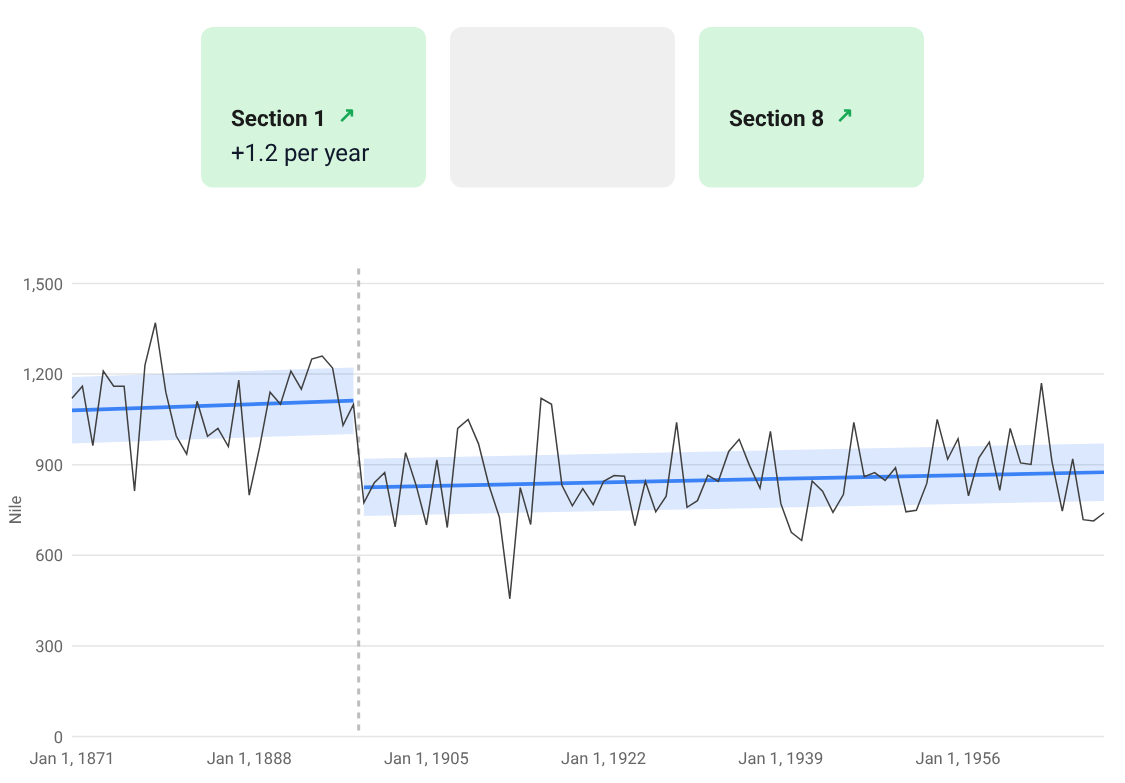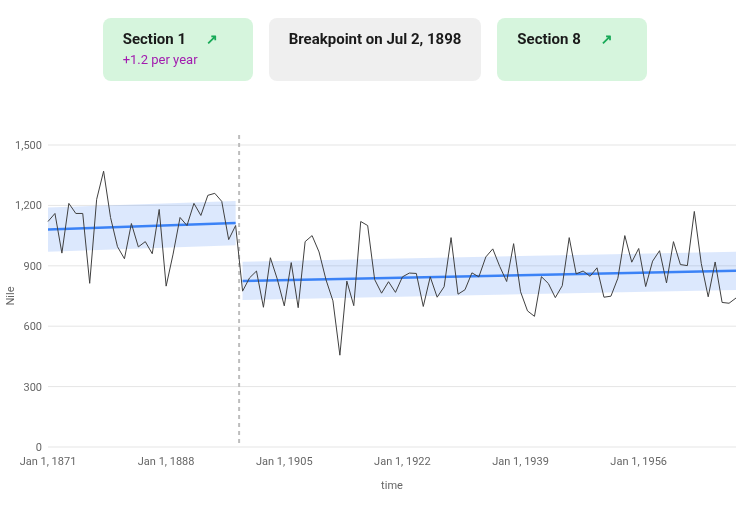--- a/index.html
+++ b/index.html
@@ -18,38 +18,38 @@
   }
   .card {
     border-radius: 8px;
     padding: 12px 20px 14px 20px;
     min-width: 150px;
   }
   .card.green { background: #d6f5dd; }
   .card.grey  { background: #efefef; }
   .card .row1 {
     display: flex;
-    align-items: center;
-    gap: 20px;
+    gap: 8px;
     white-space: nowrap;
+    margin-top: 40px;
   }
   .card .title {
     font-weight: 700;
     font-size: 15px;
     color: #1a1a1a;
   }
   .card .arrow {
     font-size: 14px;
     font-weight: 700;
     color: #18a957;
     line-height: 1;
   }
   .card .sub {
-    font-size: 13px;
-    color: #a21caf;
+    font-size: 16px;
+    color: #0f172a;
     margin-top: 4px;
     white-space: nowrap;
   }
   .chart-wrap {
     position: relative;
     width: 750px;
     height: 410px;
   }
   svg { display: block; }
   .axis-label {
@@ -71,23 +71,20 @@
 
 <div class="cards">
   <div class="card green">
     <div class="row1">
       <span class="title">Section 1</span>
       <span class="arrow">↗</span>
     </div>
     <div class="sub">+1.2 per year</div>
   </div>
   <div class="card grey">
-    <div class="row1">
-      <span class="title">Breakpoint on Jul 2, 1898</span>
-    </div>
   </div>
   <div class="card green">
     <div class="row1">
       <span class="title">Section 8</span>
       <span class="arrow">↗</span>
     </div>
   </div>
 </div>
 
 <div class="chart-wrap">

